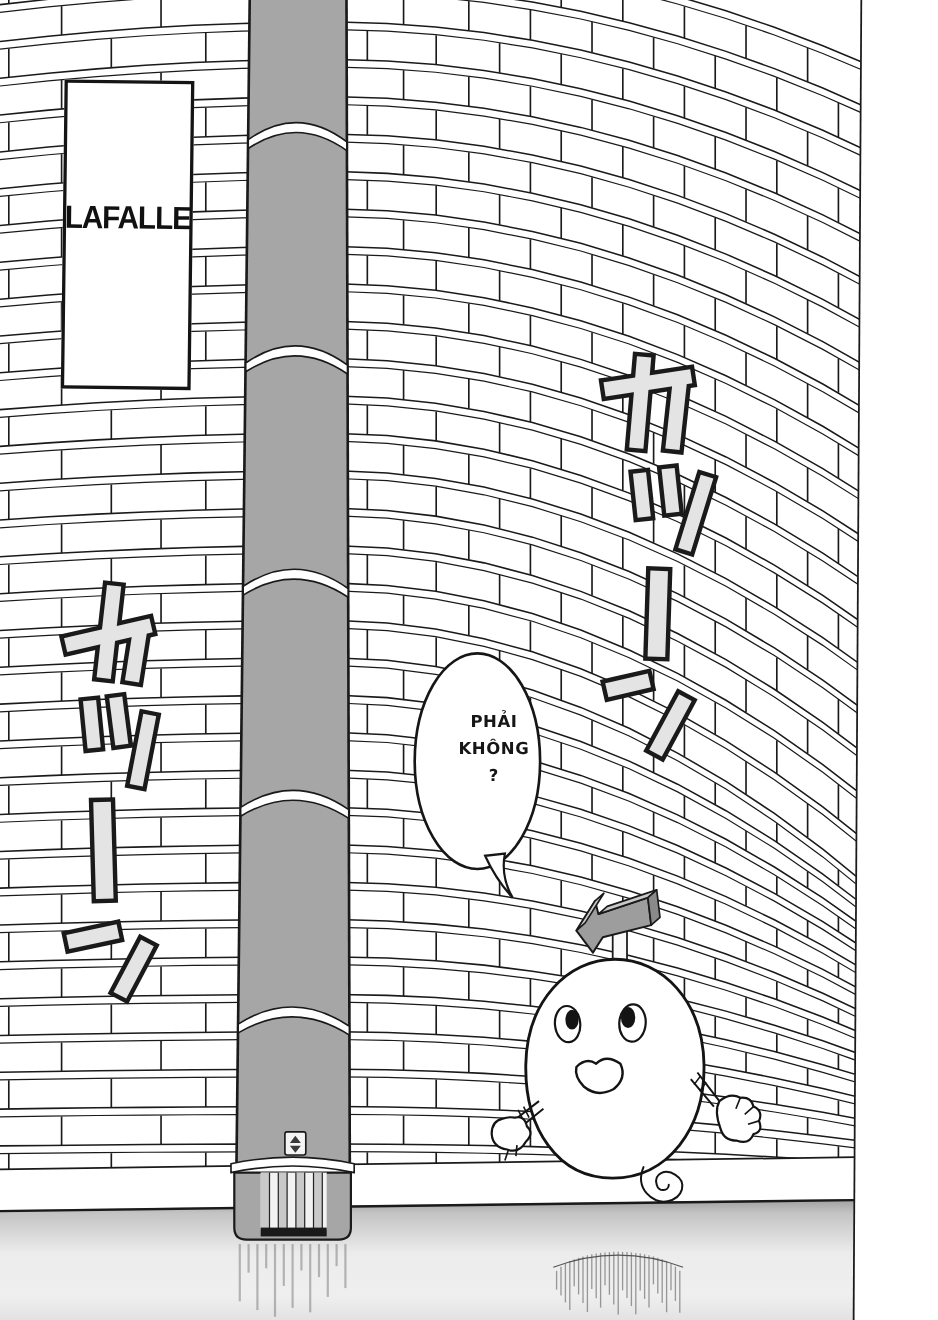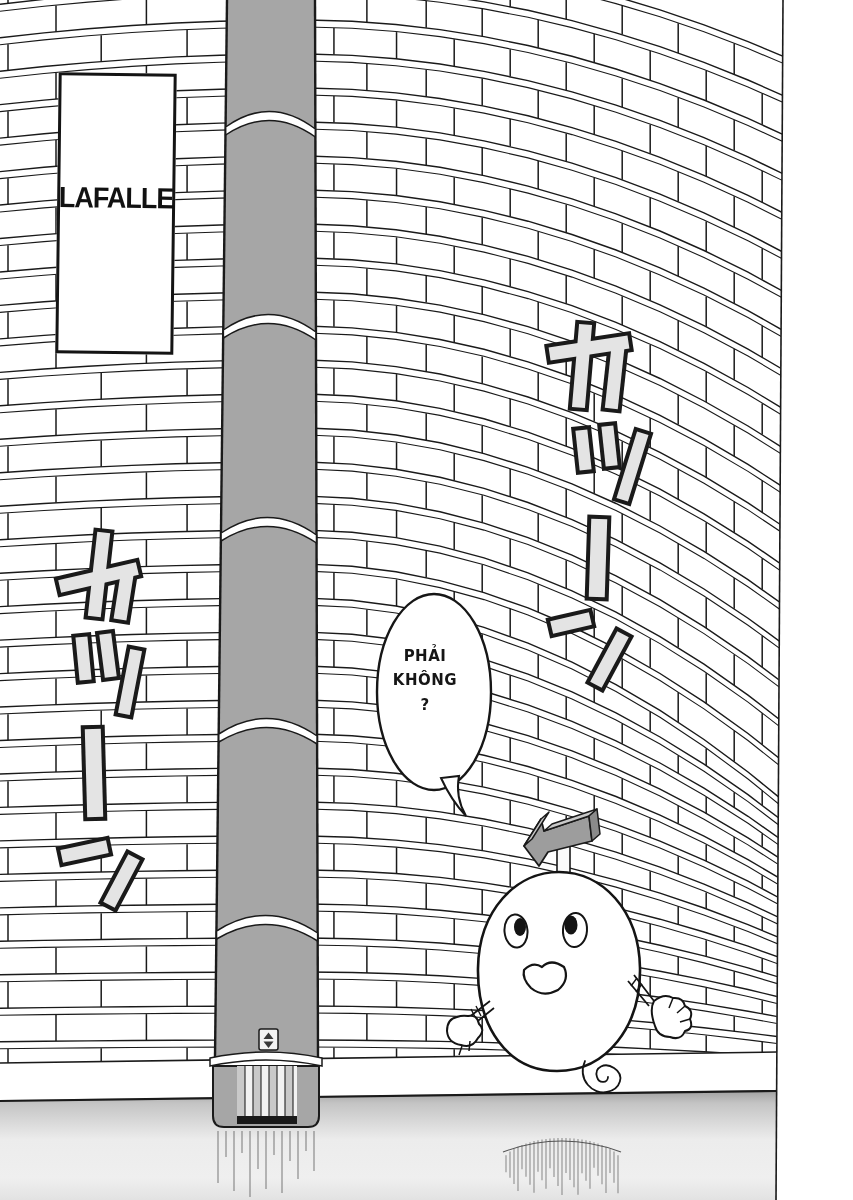--- a/index.html
+++ b/index.html
@@ -17,21 +17,21 @@
   }
   .sign span{
     font-family:"Liberation Sans", sans-serif;
     font-weight:bold;font-size:27px;letter-spacing:-1px;color:#111;
     margin-top:-30px;transform:scaleY(1.08);
   }
   .bubble-text{
     position:absolute;left:377px;top:644px;width:96px;
     text-align:center;color:#161616;
     font-family:"DejaVu Sans", sans-serif;
-    font-weight:bold;font-size:15px;line-height:1.62;letter-spacing:0.5px;
+    font-weight:bold;font-size:15px;line-height:1.62;letter-spacing:0.5px;padding-left:24px;
   }
 </style>
 </head>
 <body>
 
 <svg id="scene" width="853" height="1200" viewBox="0 0 853 1200">
   <defs>
     <clipPath id="wallClip">
         <polygon points="0,0 783,0 776.5,1052 0,1063"></polygon>
       </clipPath>

